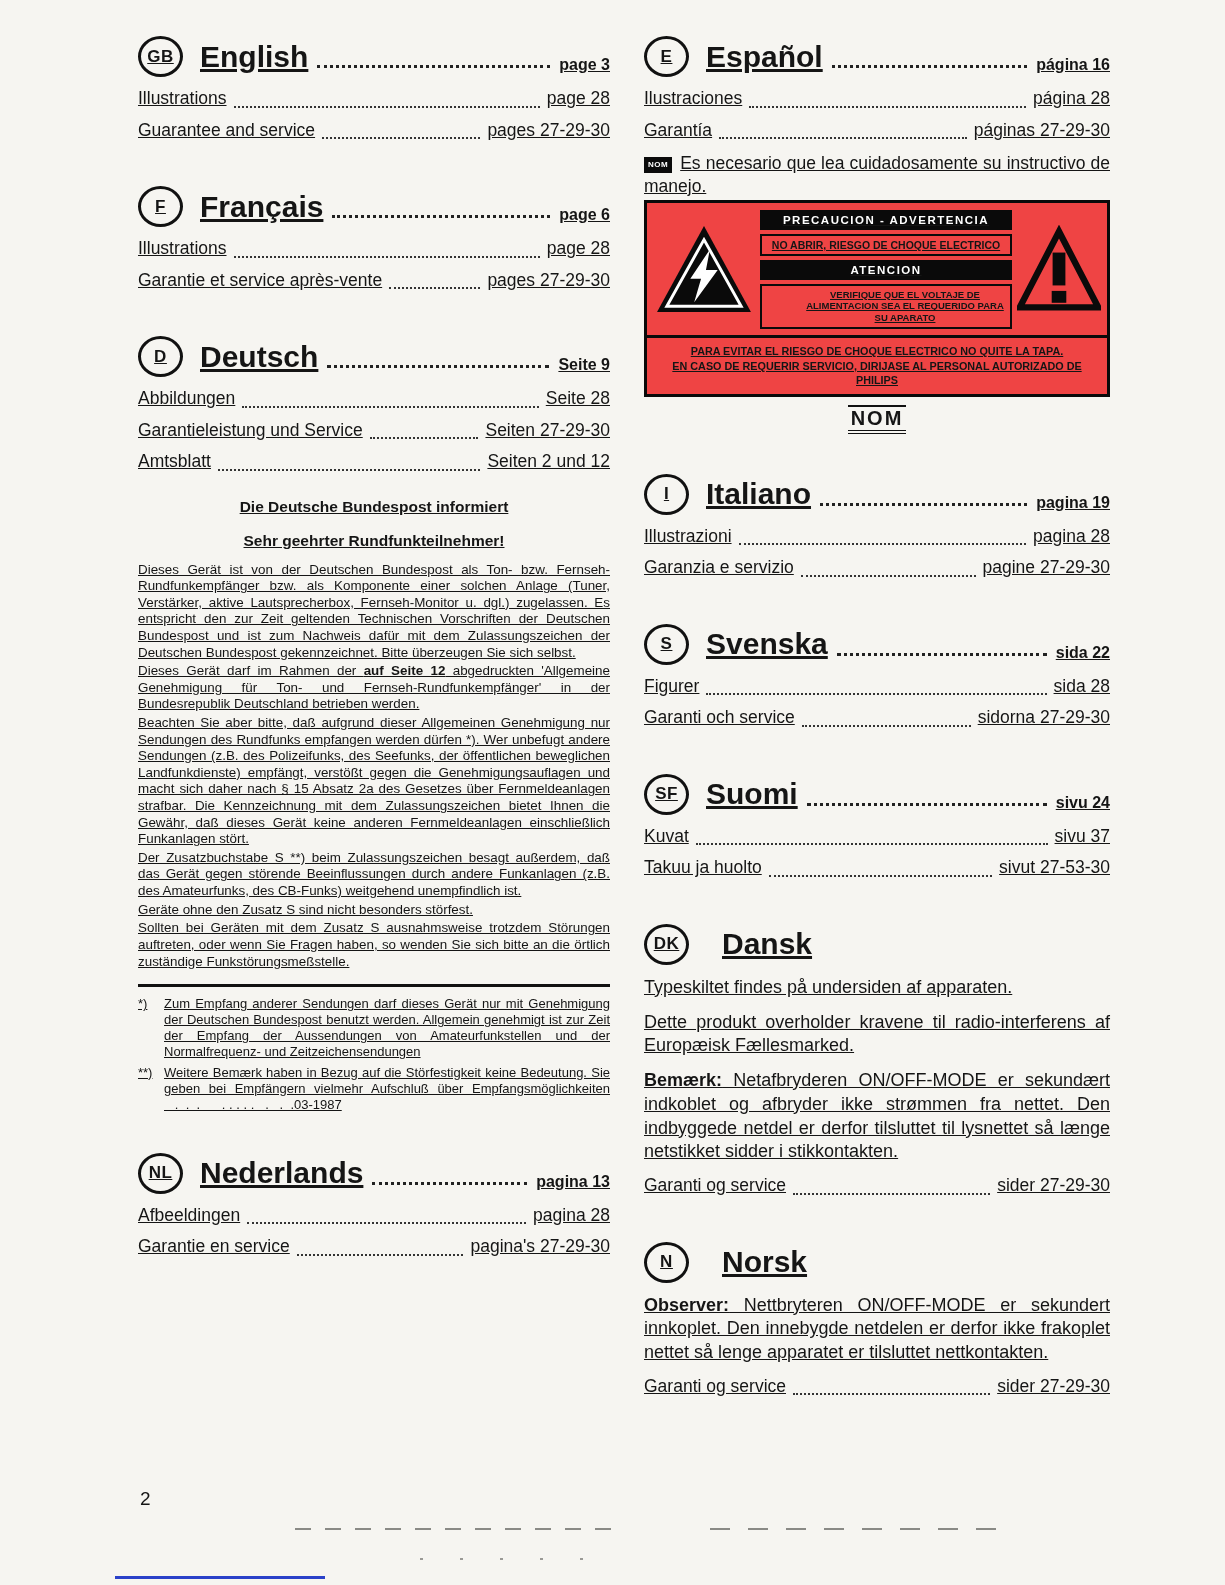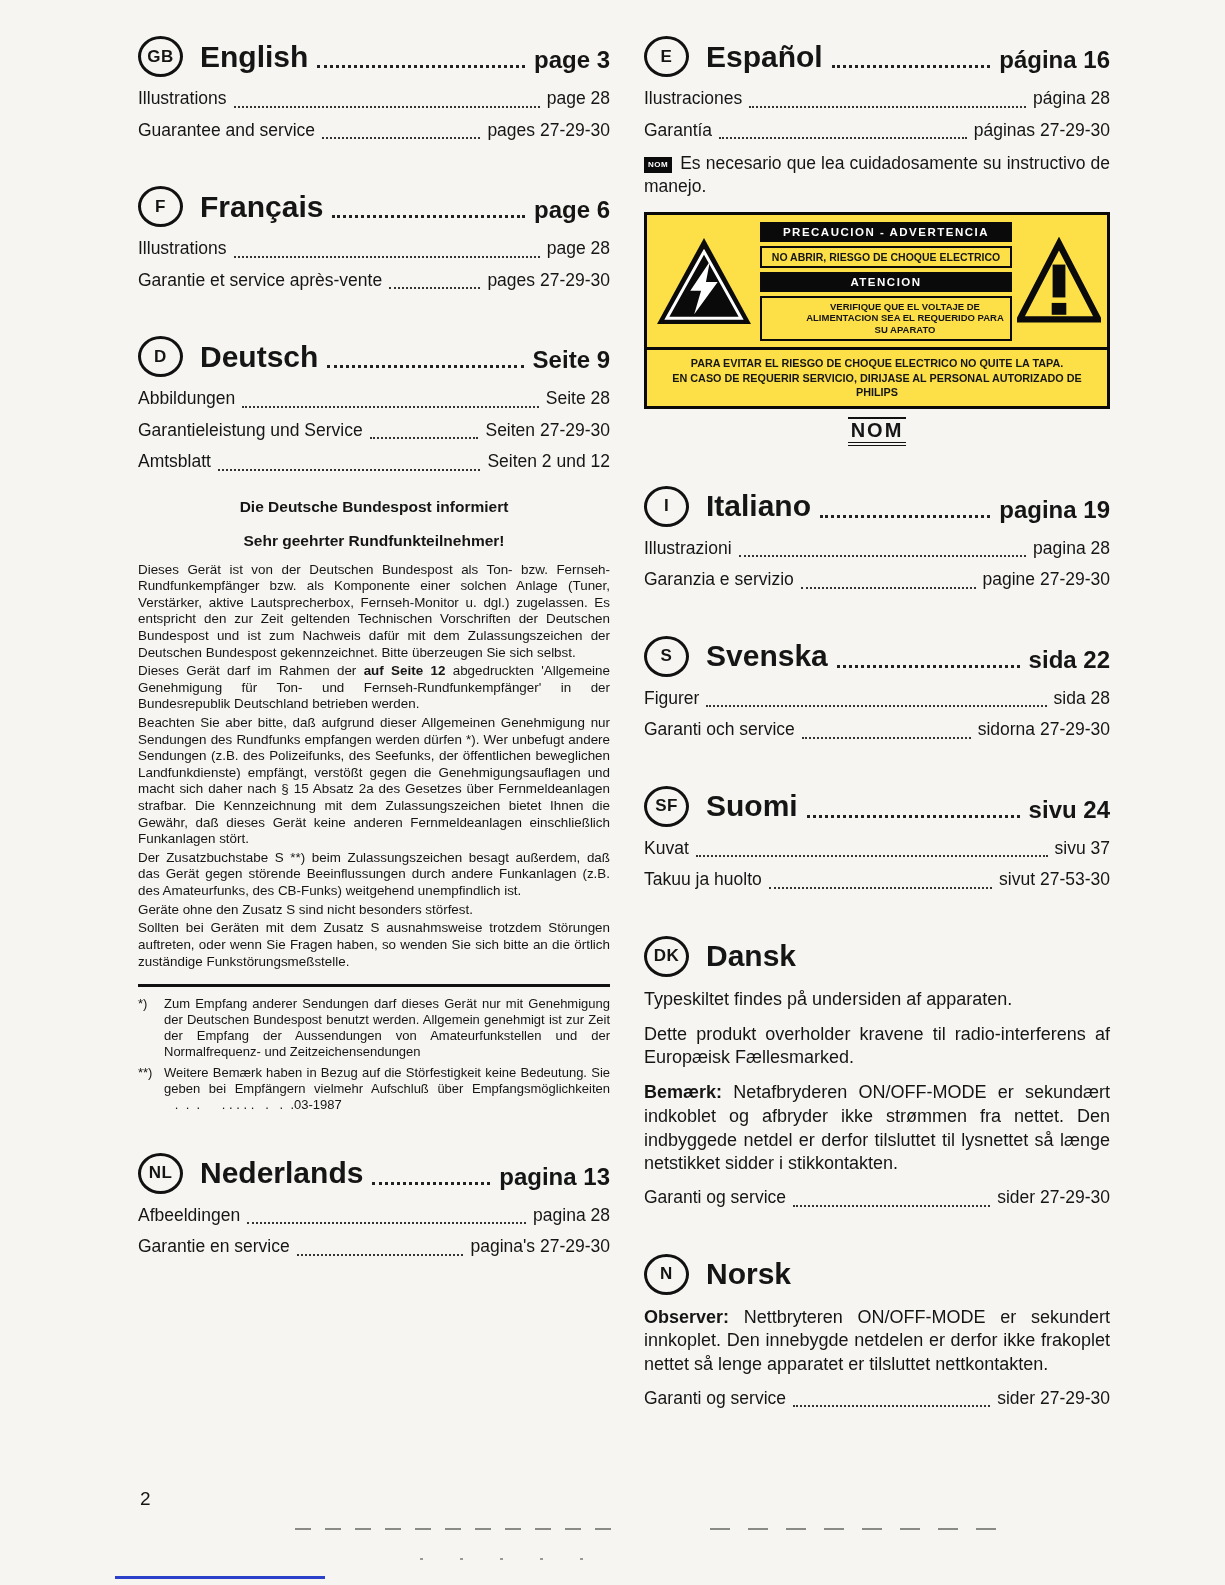--- a/index.html
+++ b/index.html
@@ -4,35 +4,35 @@
 <style>
   * { margin:0; padding:0; box-sizing:border-box; }
   html,body { width:1225px; height:1585px; }
   body {
     font-family:"Liberation Sans", sans-serif;
     background:#f6f5f1;
     color:#151515;
     position:relative;
     overflow:hidden;
   }
-  .page { position:absolute; inset:0; padding:36px 56px 0 138px; }
+  .page { position:absolute; inset:0; padding:36px 56px 0 138px;text-decoration:underline; }
   .columns { display:flex; gap:34px; }
   .col-left  { width:472px; flex:none; }
   .col-right { width:466px; flex:none; }
 
   .lang-section { margin-bottom:40px; }
   .lang-head { display:flex; align-items:center; }
   .badge {
     width:45px; height:41px; border:3px solid #111; border-radius:50%;
     display:flex; align-items:center; justify-content:center;
     font-weight:bold; font-size:17px; flex:none; letter-spacing:0.5px;
   }
   .lang-title { font-size:30px; font-weight:bold; margin-left:17px; white-space:nowrap; }
   .head-leader { flex:1; border-bottom:3px dotted #222; margin:0 9px; align-self:flex-end; margin-bottom:9px; }
-  .head-ref { font-size:24px; font-weight:bold; white-space:nowrap; align-self:flex-end; margin-bottom:3px; }
+  .head-ref { font-size:16px; font-weight:bold; white-space:nowrap; align-self:flex-end; margin-bottom:3px; }
 
   .toc { margin-top:6px; }
   .toc-row { display:flex; font-size:17.5px; line-height:1.8; }
   .toc-label, .toc-ref { white-space:nowrap; }
   .toc-leader { flex:1; border-bottom:2.5px dotted #333; margin:0 7px; align-self:flex-end; margin-bottom:7px; }
 
   
   .de-info { margin-top:20px; }
   .de-head1, .de-head2 { text-align:center; font-weight:bold; font-size:15.5px; margin-top:16px; }
   .de-body { margin-top:12px; font-size:13.4px; line-height:1.24; text-align:justify; }
@@ -42,38 +42,38 @@
   .fn-marker { width:26px; flex:none; }
   .fn-text { flex:1; }
   .fn-trailer { white-space:pre; }
 
   
   .nom-note { font-size:17.5px; line-height:1.3; margin-top:6px; text-align:justify; }
   .nom-chip {
     display:inline-block; background:#0b0b0b; color:#fff; font-size:8px; font-weight:bold;
     padding:3px 4px; margin-right:8px; vertical-align:2px; letter-spacing:0.5px;
   }
-  .warnbox { border:3px solid #0a0a0a; background:#fde047; margin-top:14px; }
+  .warnbox { border:3px solid #0a0a0a; background:#ef4444; margin-top:2px; }
   .warn-top { display:flex; align-items:center; padding:7px 6px 6px; gap:5px; }
   .warn-icon-left { width:102px; flex:none; display:flex; justify-content:center; }
   .warn-icon-right { width:84px; flex:none; display:flex; justify-content:center; }
   .warn-mid { flex:1; display:flex; flex-direction:column; gap:4px; }
   .warn-bar { background:#0a0a0a; color:#fff; font-weight:bold; text-align:center; font-size:11.5px; padding:4px 2px; letter-spacing:1.5px; }
   .warn-boxed { border:2px solid #0a0a0a; font-weight:bold; text-align:center; font-size:10.5px; padding:3px 2px; }
   .warn-boxed2 { font-size:9.5px; line-height:1.25;padding-left:40px; }
   .warn-bottom { border-top:3px solid #0a0a0a; text-align:center; font-weight:bold; font-size:10.8px; line-height:1.35; padding:6px 10px; }
   .nom-label-wrap { text-align:center; margin:8px 0 0; }
   .nom-label {
     display:inline-block; font-size:20px; font-weight:bold; letter-spacing:2px;
     border-top:2px solid #111; border-bottom:4px double #111; padding:0 3px;
   }
 
   
   .body-text { font-size:18px; line-height:1.32; text-align:justify; margin-top:11px; }
-  .lang-head.plain { margin-bottom:2px; }
+  .lang-head.plain { margin-bottom:2px;gap:16px; }
 
   .page-number { position:absolute; left:140px; top:1488px; font-size:19px; }
 
   
   .artifact { position:absolute; }
   .dash-row-1 { left:295px; top:1528px; width:330px; height:2px;
     background:repeating-linear-gradient(90deg,#8a8a86 0 16px, transparent 16px 30px); }
   .dash-row-2 { left:710px; top:1528px; width:290px; height:2px;
     background:repeating-linear-gradient(90deg,#8a8a86 0 20px, transparent 20px 38px); }
   .tick-row { left:420px; top:1558px; width:200px; height:2px;

